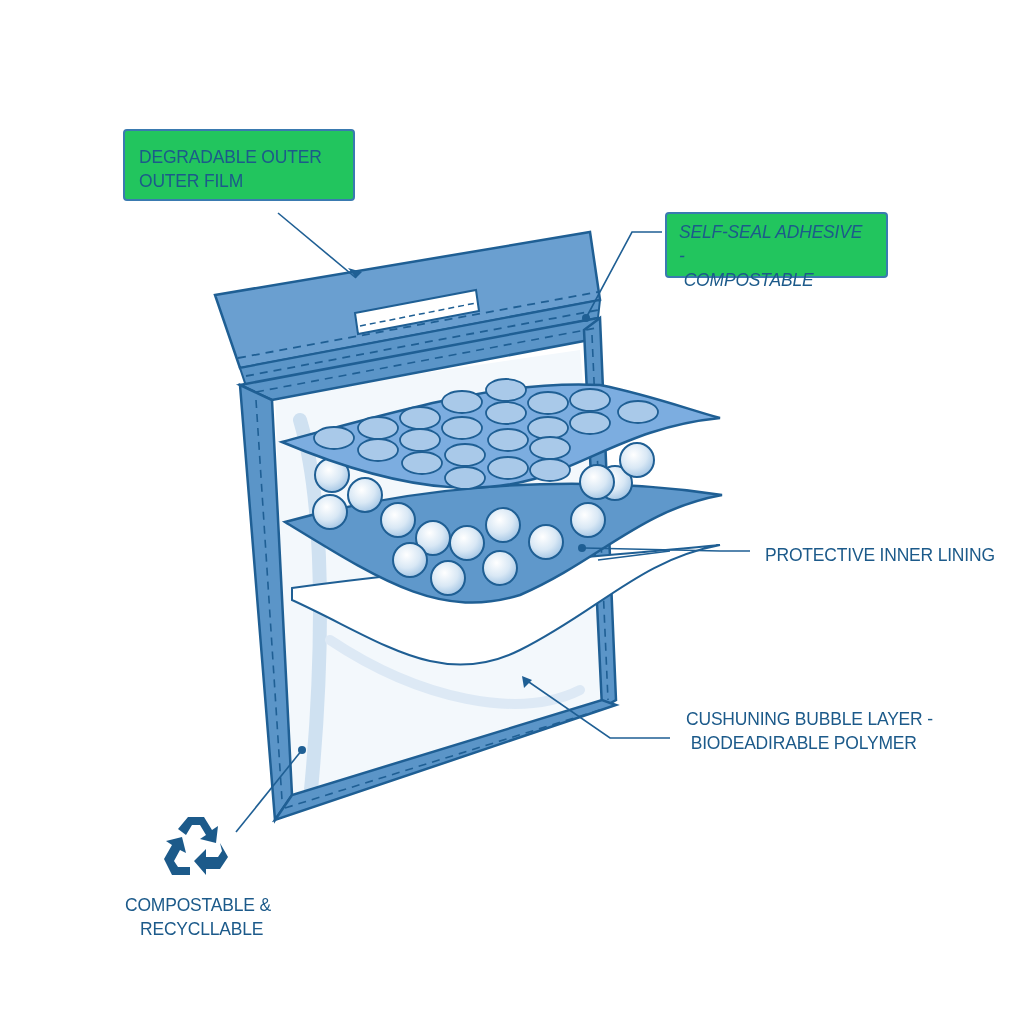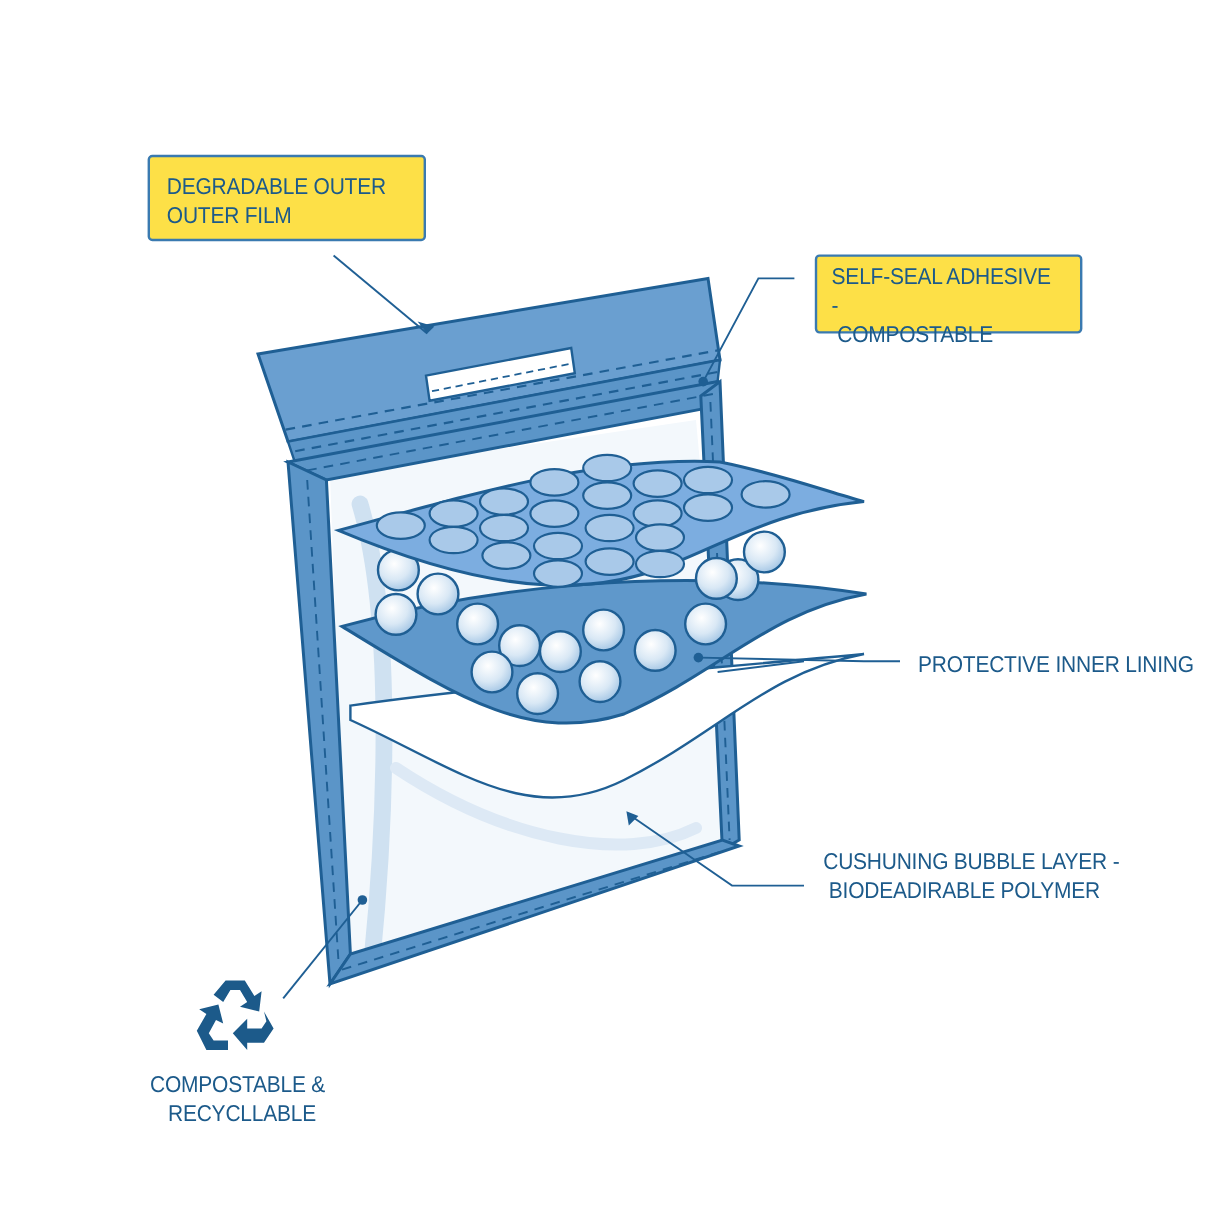--- a/index.html
+++ b/index.html
@@ -1,20 +1,20 @@
 <!DOCTYPE html>
 <html><head>
 <meta charset="utf-8">
 <style>
   html, body { margin:0; padding:0; background:#ffffff; }
   body { width:1024px; height:1024px; position:relative; overflow:hidden;
          font-family:"Liberation Sans", "DejaVu Sans", sans-serif; }
   .label { position:absolute; color:#1c5a8a; font-size:19px; line-height:24px;
            letter-spacing:-0.2px; transform:scaleX(0.92); transform-origin:left top; }
-  .box { position:absolute; border:2px solid #3a7ab0; border-radius:4px; background:#fde047; }
+  .box { position:absolute; border:2px solid #3a7ab0; border-radius:4px; background:#22c55e; }
   .box .label { position:static; display:block; }
   svg.art { position:absolute; left:0; top:0; }
 </style>
 </head>
 <body>
 
 <svg class="art" width="1024" height="1024" viewBox="0 0 1024 1024">
   <defs>
     <radialGradient id="bub" cx="40%" cy="35%" r="65%">
       <stop offset="0%" stop-color="#ffffff"></stop>
@@ -114,21 +114,21 @@
     <polygon points="522,676 532,680 524,688"></polygon>
     <circle cx="302" cy="750" r="4"></circle>
   </g>
 </svg>
 
 <div class="box" style="left:123px;top:129px;width:228px;height:68px;">
   <span class="label" style="margin:14px 0 0 14px;">DEGRADABLE OUTER</span>
   <span class="label" style="margin:0 0 0 14px;">OUTER FILM</span>
 </div>
 
-<div class="box" style="left:679px;top:212px;width:219px;height:62px;">
+<div class="box" style="left:665px;top:212px;width:219px;height:62px;font-style:italic;">
   <span class="label" style="margin:6px 0 0 12px;">SELF-SEAL ADHESIVE -</span>
   <span class="label" style="margin:0 0 0 12px;white-space:pre;"> COMPOSTABLE</span>
 </div>
 
 <span class="label" style="left:765px;top:543px;">PROTECTIVE INNER LINING</span>
 
 <span class="label" style="left:686px;top:707px;">CUSHUNING BUBBLE LAYER -</span>
 <span class="label" style="left:686px;top:731px;white-space:pre;"> BIODEADIRABLE POLYMER</span>
 
 <svg style="position:absolute;left:160px;top:815px;" width="72" height="62" viewBox="0 0 72 62">

